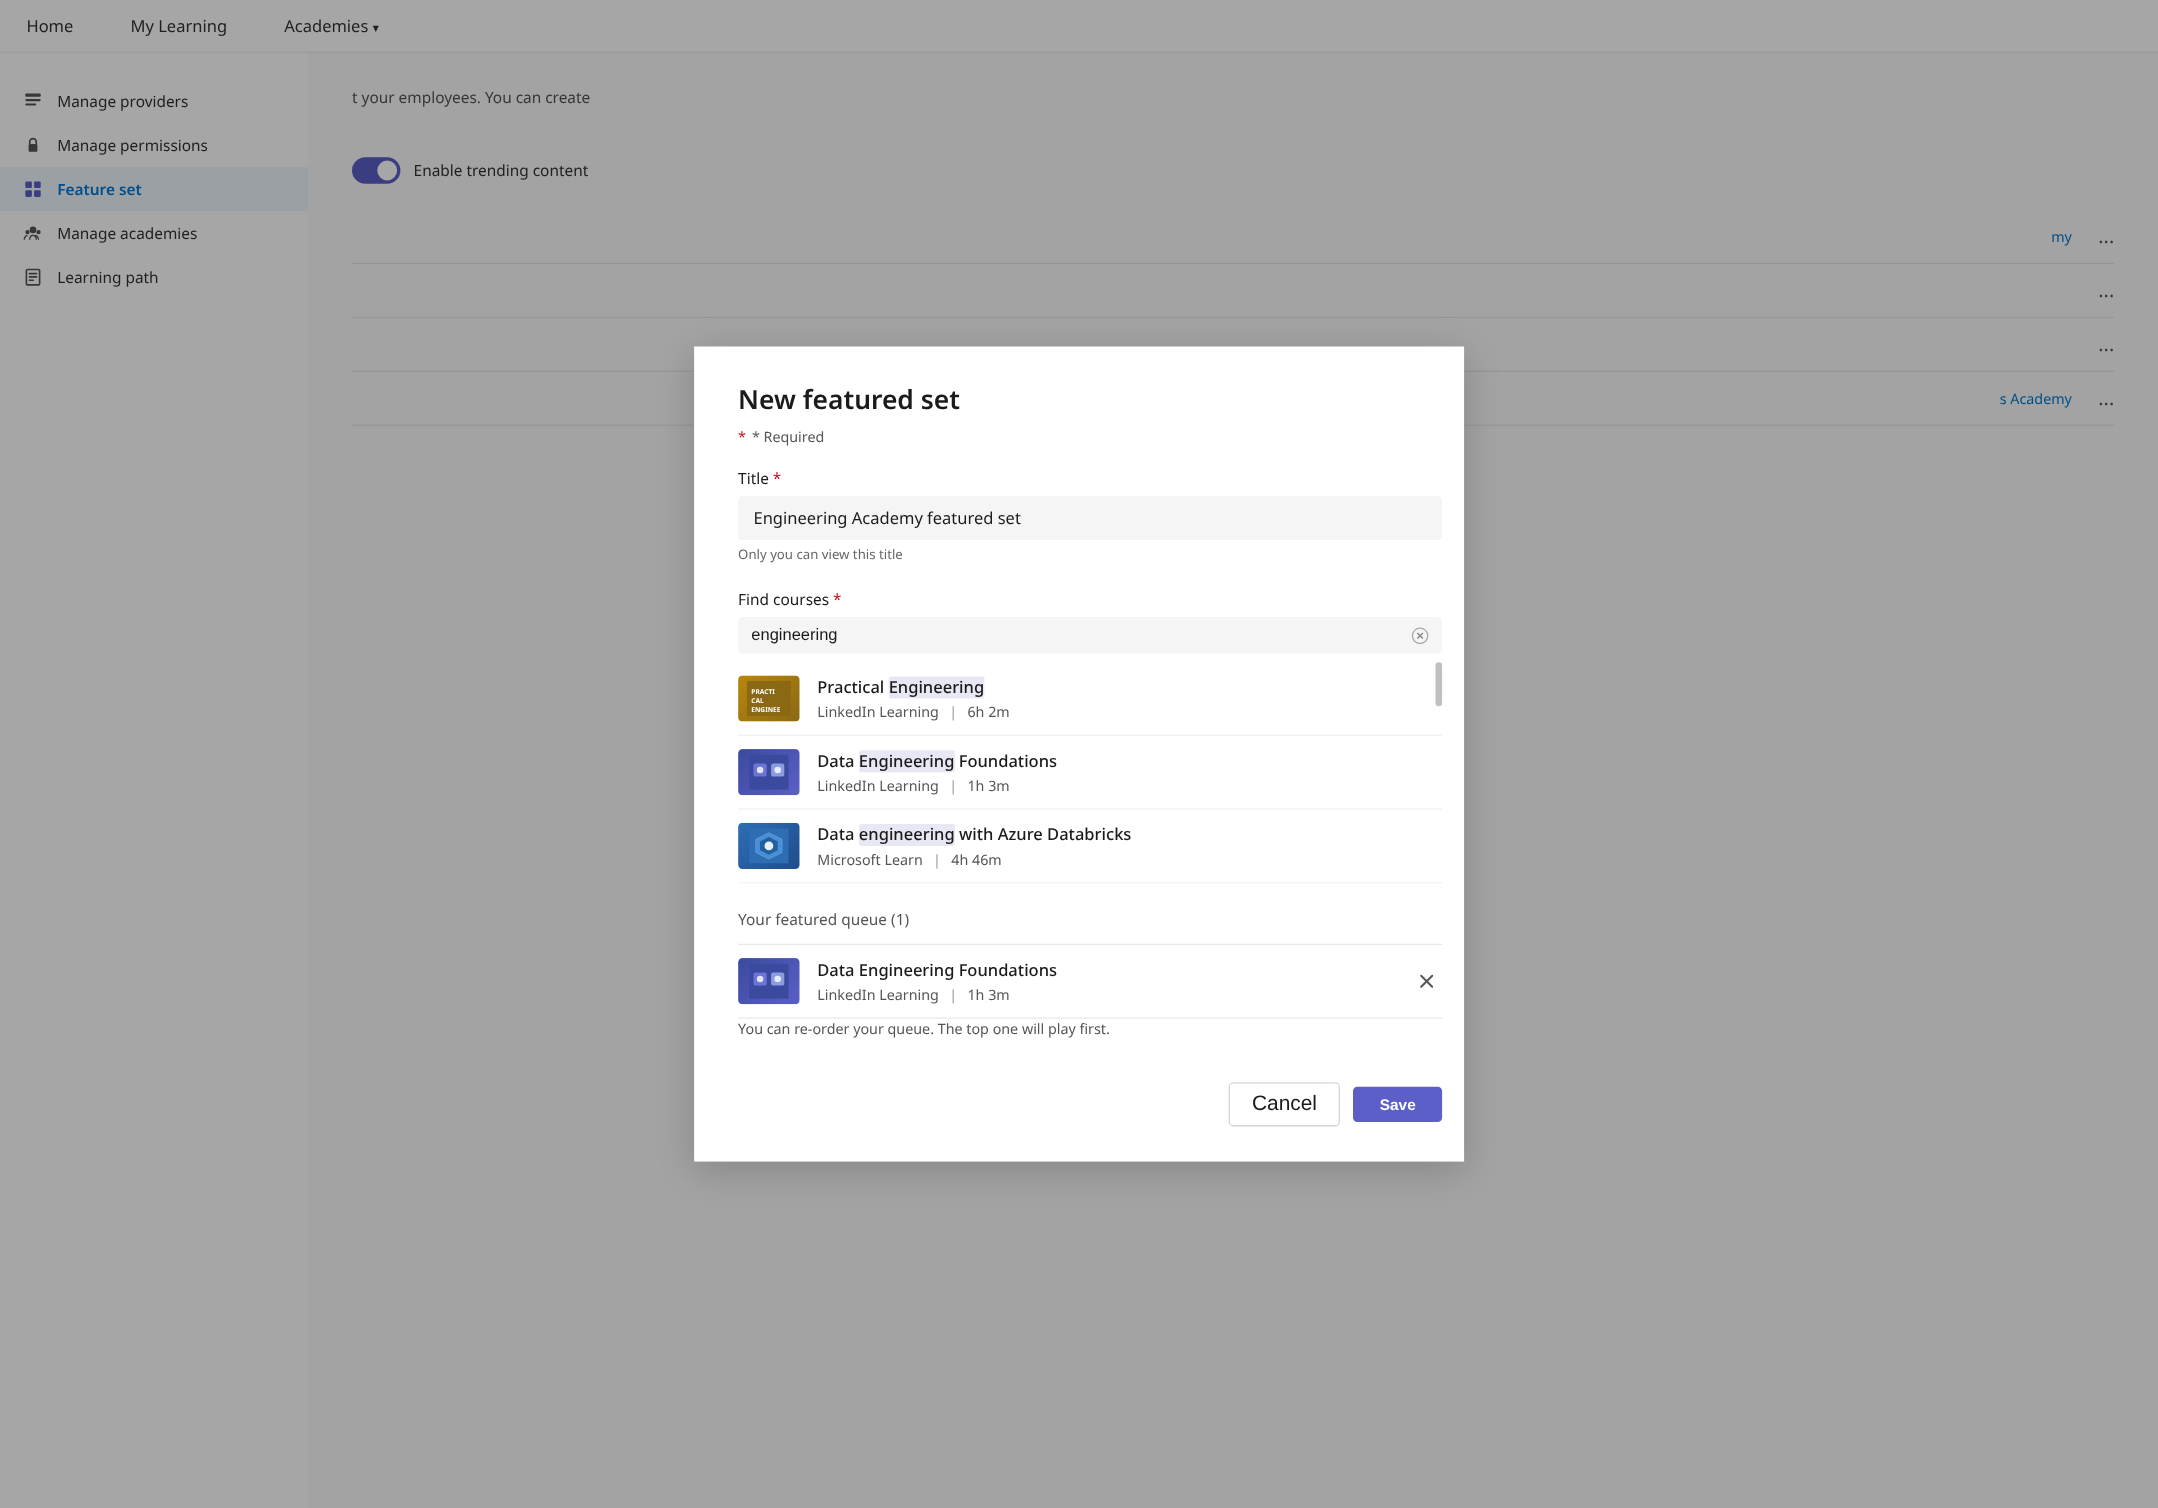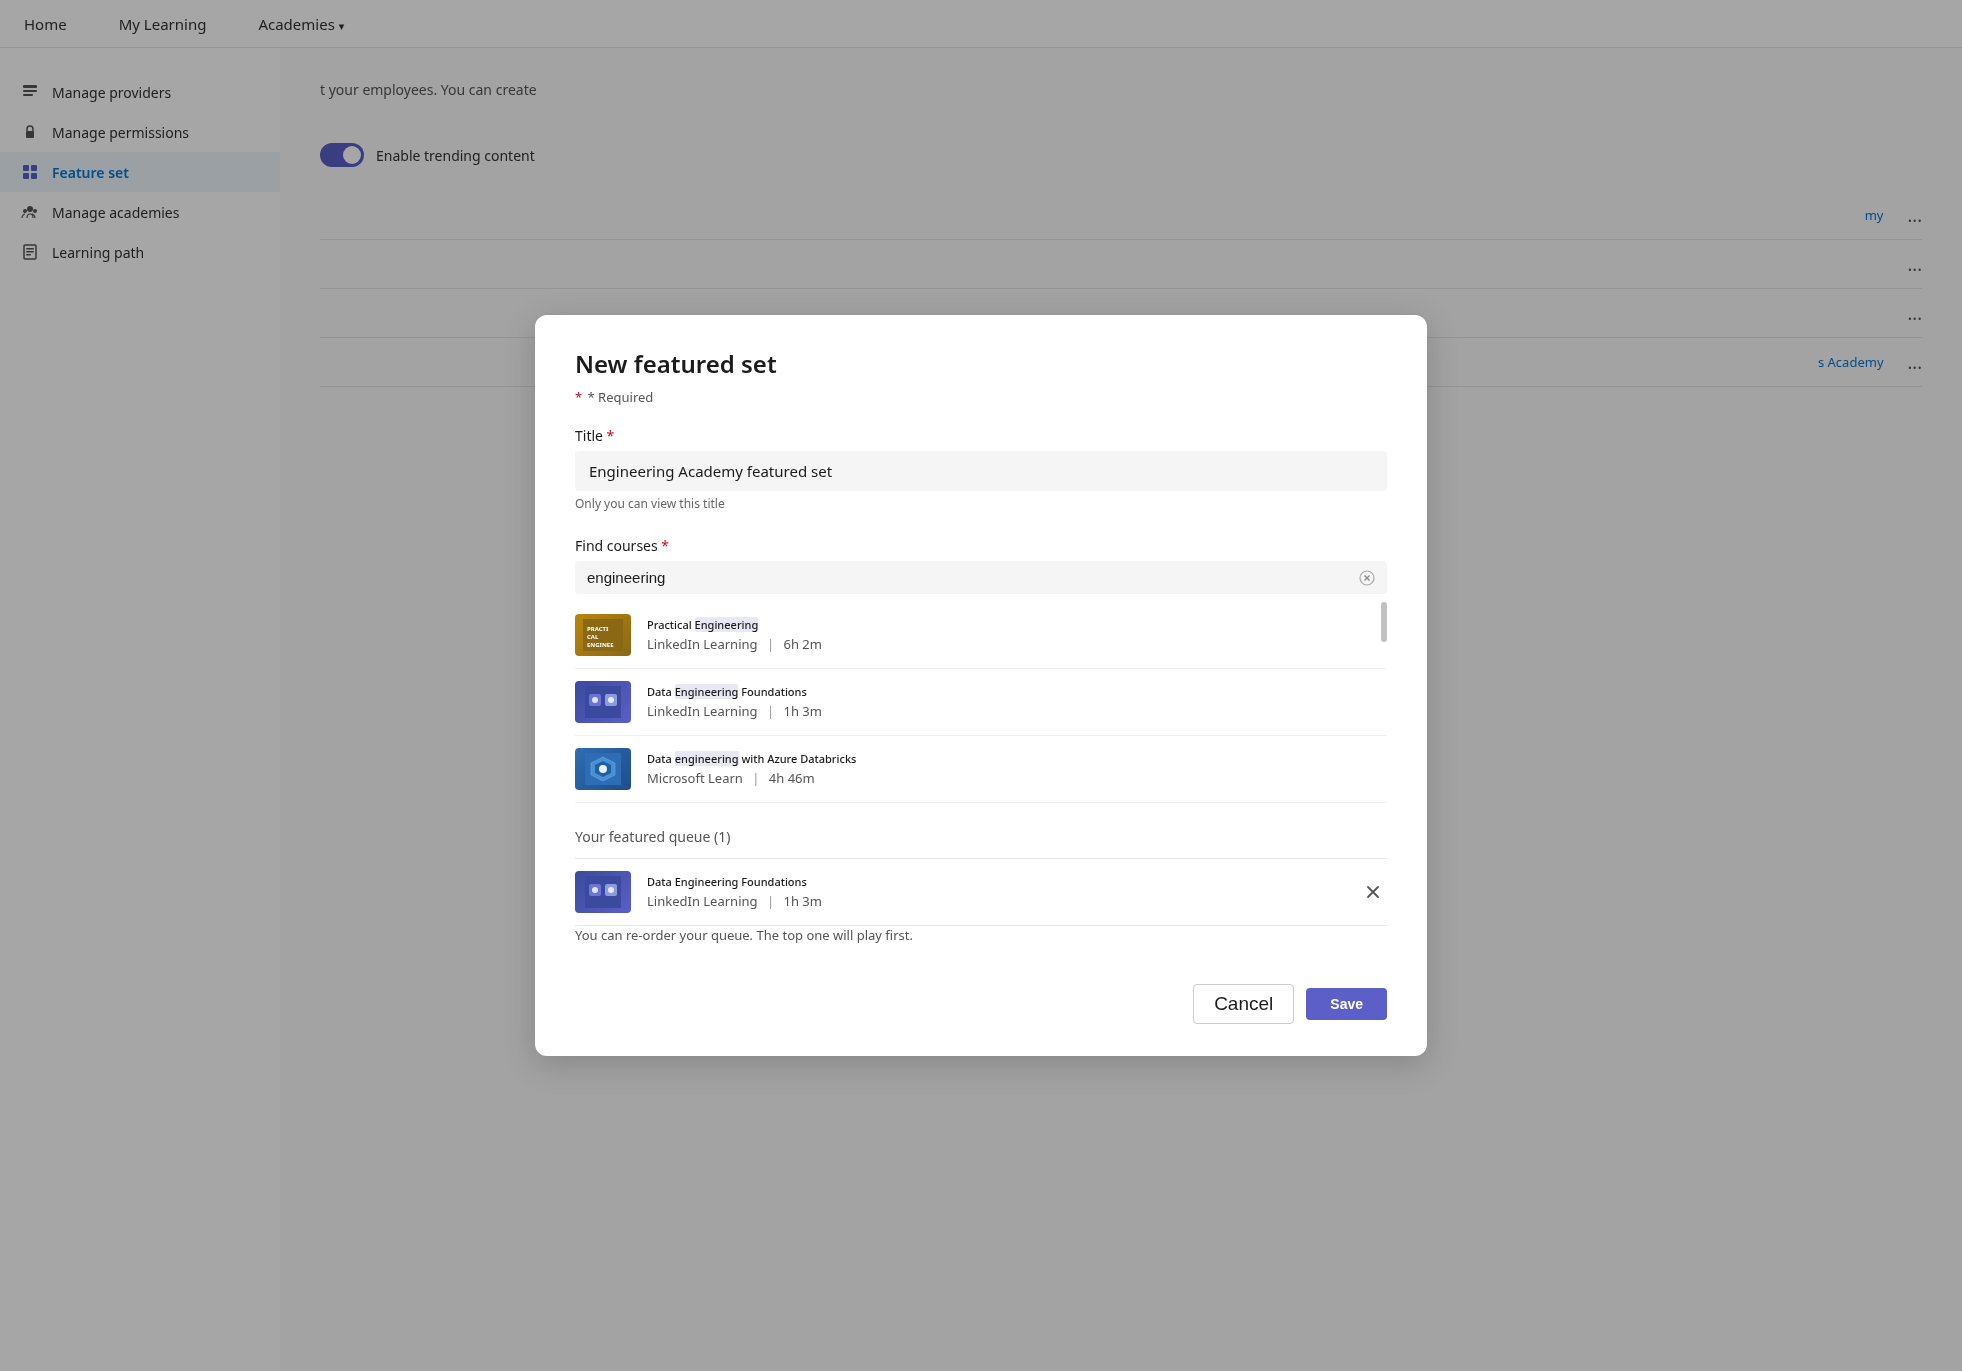--- a/index.html
+++ b/index.html
@@ -147,25 +147,25 @@
       background: rgba(0,0,0,0.35);
       display: flex;
       align-items: center;
       justify-content: center;
       z-index: 100;
     }
 
     
     .modal {
       background: #fff;
-      border-radius: 12px;
-      width: 892px;
+      border-radius: 0;
+      width: 700px;
       max-height: 95vh;
       overflow-y: auto;
-      padding: 32px 40px 32px 40px;
+      padding: 32px 20px 32px 40px;
       box-shadow: 0 8px 32px rgba(0,0,0,0.18);
       position: relative;
     }
     .modal-title {
       font-size: 24px;
       font-weight: 600;
       color: #1b1b1b;
       margin-bottom: 8px;
     }
     .required-note {
@@ -293,21 +293,21 @@
     .thumb-azure {
       background: linear-gradient(135deg, #2e6db4 0%, #1e4d8c 100%);
       width: 100%;
       height: 100%;
       display: flex;
       align-items: center;
       justify-content: center;
     }
     .course-info { flex: 1; }
     .course-name {
-      font-size: 11px;
+      font-size: 15px;
       font-weight: 500;
       color: #1b1b1b;
       margin-bottom: 3px;
     }
     .course-name .highlight {
       background: #e8e8f4;
       border-radius: 2px;
     }
     .course-meta {
       font-size: 13px;

